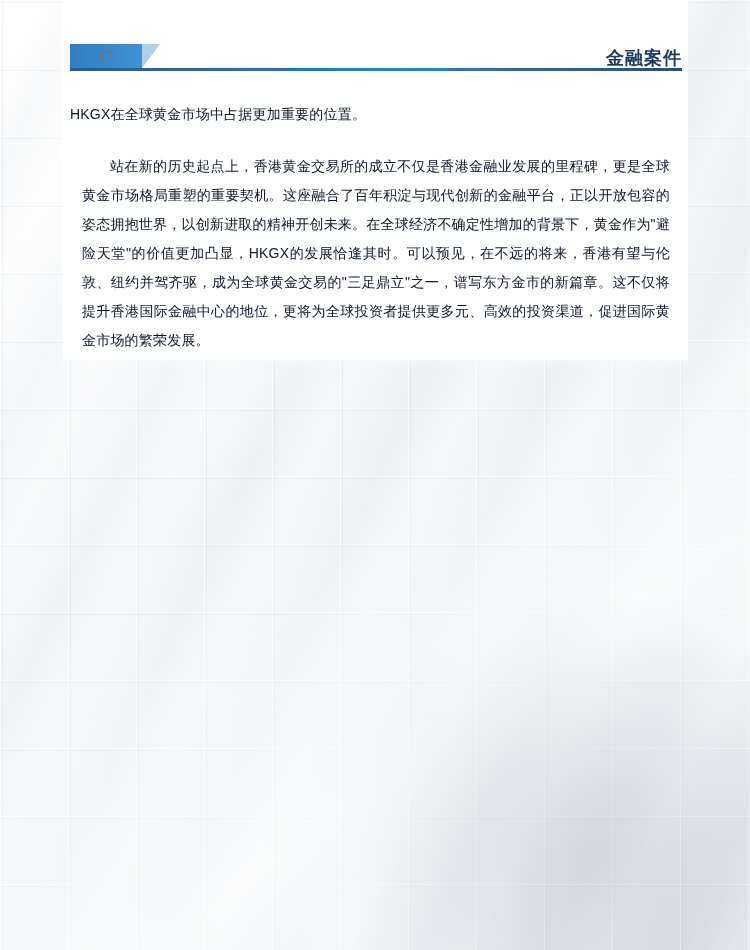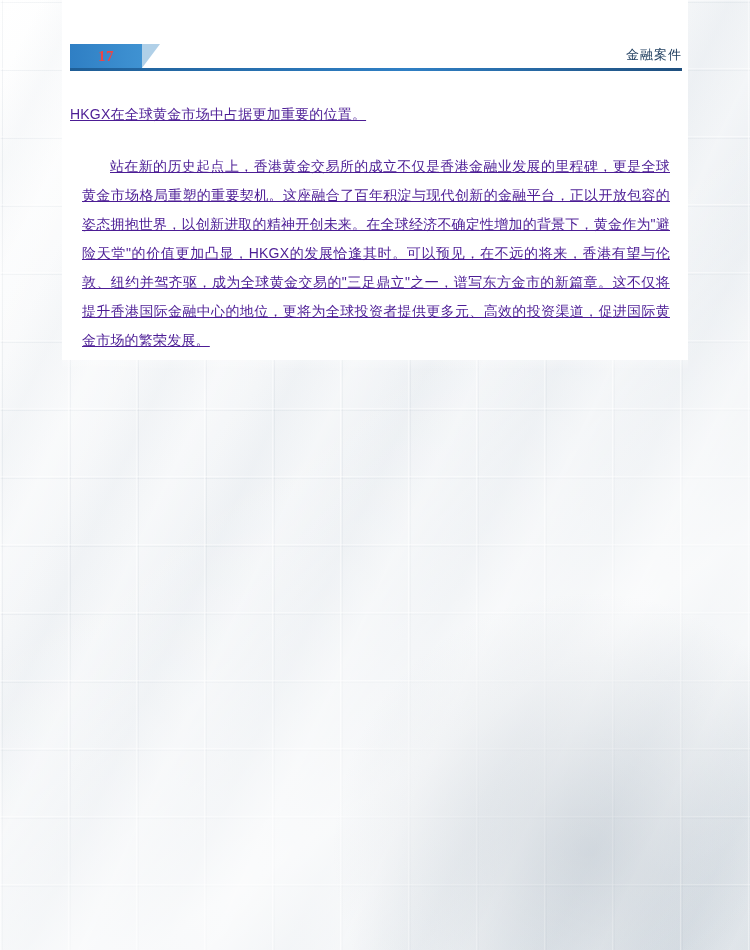--- a/index.html
+++ b/index.html
@@ -115,52 +115,51 @@
     opacity: 0.55;
   }
   .page-number {
     position: absolute;
     left: 0;
     top: 0;
     width: 72px;
     height: 24px;
     line-height: 24px;
     text-align: center;
-    color: #ef4444;
+    color: #737373;
     font-size: 15px;
     font-weight: bold;
     font-family: "Liberation Serif", serif;
     letter-spacing: 0.5px;
   }
   .header-title {
     position: absolute;
     right: 0;
     top: 2px;
-    font-size: 13px;
+    font-size: 18px;
     color: #1b3a5c;
-    font-weight: normal;
+    font-weight: bold;
     letter-spacing: 1px;
   }
   .header-rule {
     position: absolute;
     left: 0;
     top: 24px;
     width: 612px;
     height: 3px;
     background: linear-gradient(to right, #1f5e96 0%, #2f7fc4 55%, #1f4f7e 100%);
   }
 
   
   .content {
     position: absolute;
     left: 70px;
     top: 100px;
     width: 612px;
-    color: #4c1d95;
-    text-decoration: underline;
+    color: #0f172a;
   }
   .lead {
     font-size: 14px;
     line-height: 28px;
     letter-spacing: 0.2px;
     margin: 0 0 24px 0;
   }
   .para {
     font-size: 14px;
     line-height: 29px;

